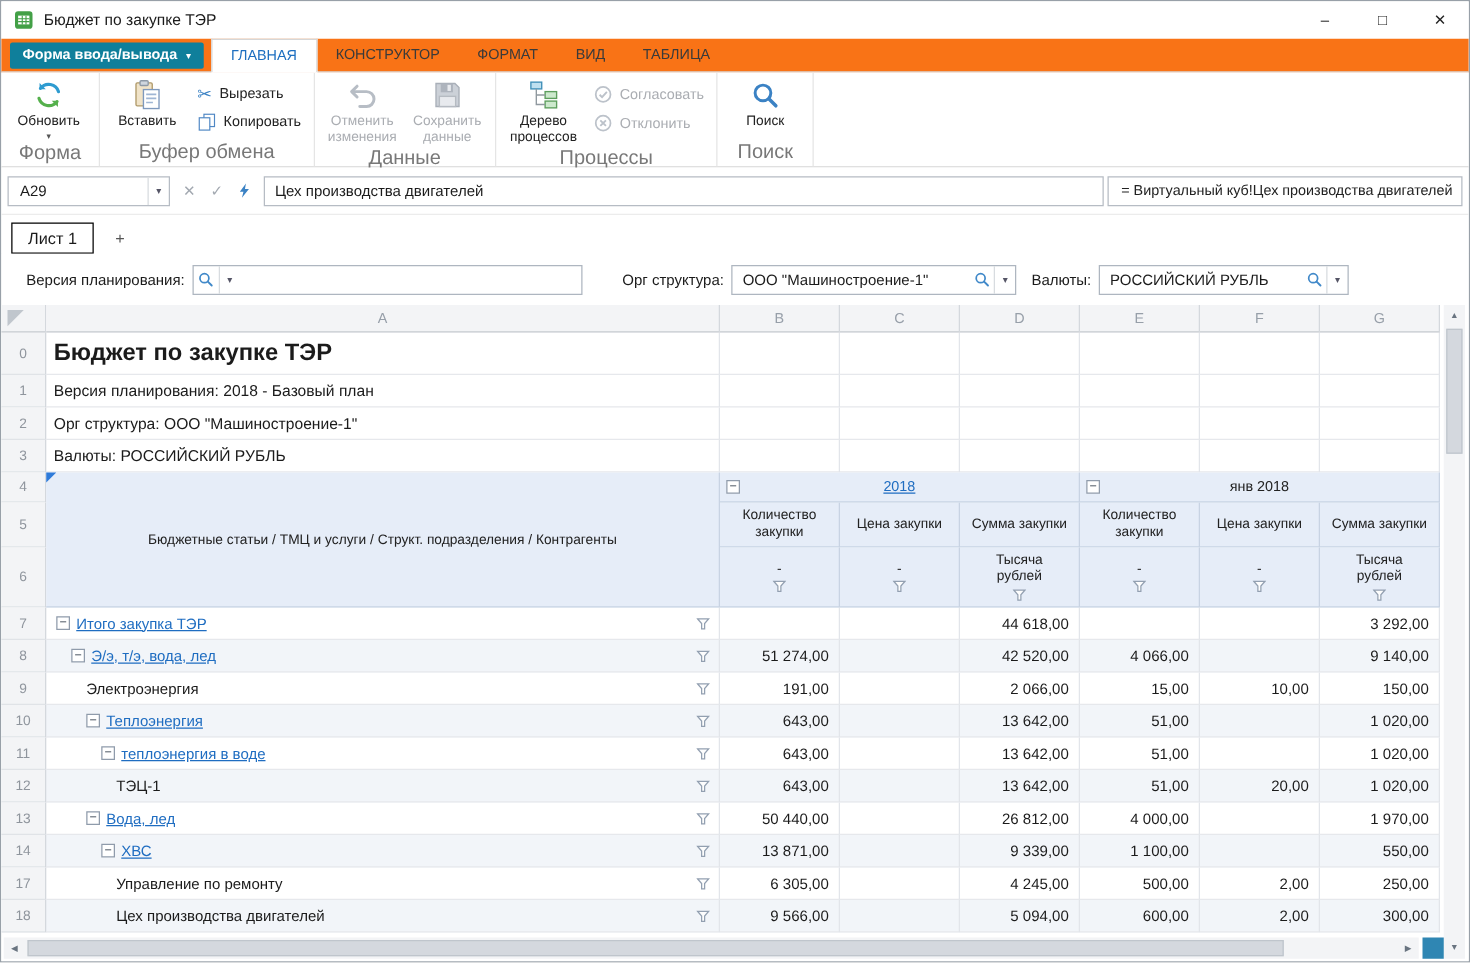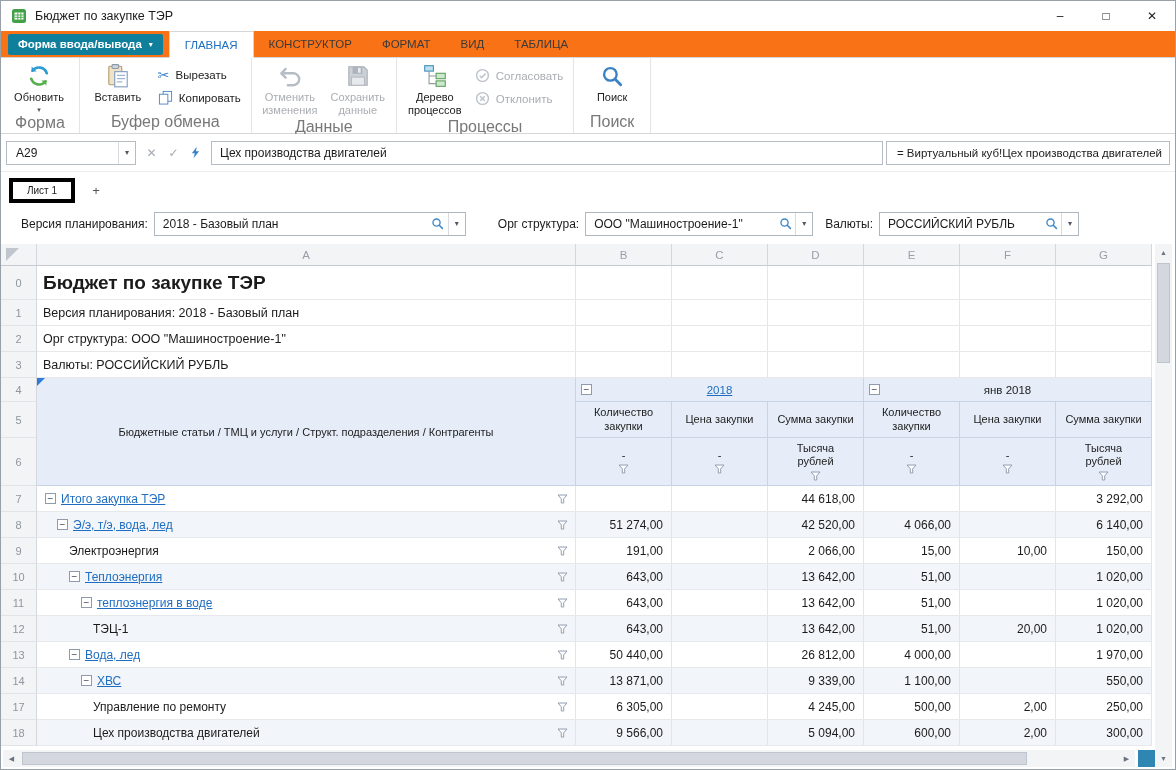--- a/index.html
+++ b/index.html
@@ -40,21 +40,21 @@
 .formula-row{position:absolute;top:133px;left:0;right:0;height:38px;display:flex;align-items:center;background:#fff;padding:0 5px;gap:3px;border-bottom:1px solid #ececec}
 .name-box{width:130px;height:24px;border:1px solid #b6bcc4;background:#fff;display:flex;align-items:center;padding-left:9px;font-size:12px}
 .nb-caret{margin-left:auto;width:17px;height:100%;border-left:1px solid #d8dce0;display:flex;align-items:center;justify-content:center;font-size:8px;color:#556}
 .fx-icons{display:flex;gap:1px;margin:0 2px}
 .fx-btn{width:21px;height:21px;display:flex;align-items:center;justify-content:center;font-size:12px;color:#a2a8b0}
 .formula-input{flex:1;height:24px;border:1px solid #b6bcc4;background:#fff;display:flex;align-items:center;padding:0 8px;font-size:12px}
 .formula-ref{width:284px;height:24px;border:1px solid #b6bcc4;background:#fff;display:flex;align-items:center;justify-content:flex-end;padding:0 7px;font-size:11.5px;white-space:nowrap;overflow:hidden;color:#222}
 
 
 .sheetrow{position:absolute;top:171px;left:0;right:0;height:31px;background:#fff;display:flex;align-items:flex-end;padding-left:8px}
-.sheet-tab{height:25px;min-width:66px;border:4px solid #000000;background:#fff;display:flex;align-items:center;justify-content:center;font-size:10px;padding:0 12px}
+.sheet-tab{height:25px;min-width:66px;border:1px solid #000000;background:#fff;display:flex;align-items:center;justify-content:center;font-size:13px;padding:0 12px}
 .sheet-add{height:25px;width:30px;margin-left:6px;display:flex;align-items:center;justify-content:center;font-size:13px;color:#555}
 
 
 .filterrow{position:absolute;top:202px;left:0;right:0;height:41px;background:#fff;display:flex;align-items:center;padding-left:20px}
 .filter-label{font-size:12px;margin-right:6px;white-space:nowrap}
 .combo{height:24px;border:1px solid #aeb6c0;background:#fff;display:flex;align-items:center}
 .combo-val{flex:1;padding:0 8px;font-size:12px;white-space:nowrap;overflow:hidden}
 .combo-icon{width:20px;display:flex;align-items:center;justify-content:center}
 .combo-caret{width:17px;height:100%;border-left:1px solid #d8dce0;display:flex;align-items:center;justify-content:center;font-size:8px;color:#556}
 .combo.c0{width:312px;margin-right:32px}
@@ -295,21 +295,20 @@
   <div class="sheetrow">
     <div class="sheet-tab">
       <span>Лист 1</span>
     </div>
     <div class="sheet-add">+</div>
   </div>
 
   <div class="filterrow">
       <span class="filter-label">Версия планирования:</span>
       <div class="combo c0">
-        <span class="combo-val">2018 - Базовый план</span>
         <span class="combo-icon">
           <svg width="13" height="13" viewBox="0 0 16 16">
             <circle cx="6.8" cy="6.8" r="4.4" fill="none" stroke="#4189c9" stroke-width="1.7"></circle>
             <path d="M10.2 10.2 14 14" stroke="#4189c9" stroke-width="1.9" stroke-linecap="round"></path>
           </svg>
         </span>
         <span class="combo-caret">▾</span>
       </div>
       <span class="filter-label">Орг структура:</span>
       <div class="combo c1">
@@ -513,21 +512,21 @@
               <svg width="11" height="10" viewBox="0 0 11 10">
                 <path d="M1 1h9L6.7 4.8V9H4.3V4.8z" fill="#fdfdfd" stroke="#93a0b1"></path>
               </svg>
             </span>
           </div>
           <div class="cell vcell">51 274,00</div>
           <div class="cell vcell"></div>
           <div class="cell vcell">42 520,00</div>
           <div class="cell vcell">4 066,00</div>
           <div class="cell vcell"></div>
-          <div class="cell vcell">6 140,00</div>
+          <div class="cell vcell">9 140,00</div>
         </div>
         <div class="grow drow">
           <div class="rownum">9</div>
           <div class="cell acell" style="padding-left: 32px;">
             <span class="rowtext">Электроэнергия</span>
             <span class="icon afilter">
               <svg width="11" height="10" viewBox="0 0 11 10">
                 <path d="M1 1h9L6.7 4.8V9H4.3V4.8z" fill="#fdfdfd" stroke="#93a0b1"></path>
               </svg>
             </span>

